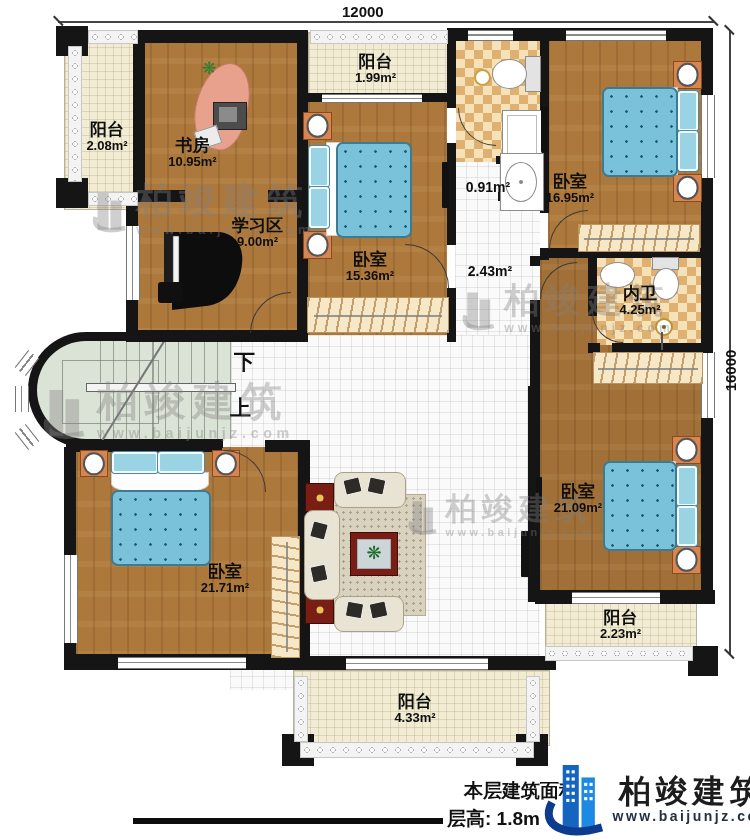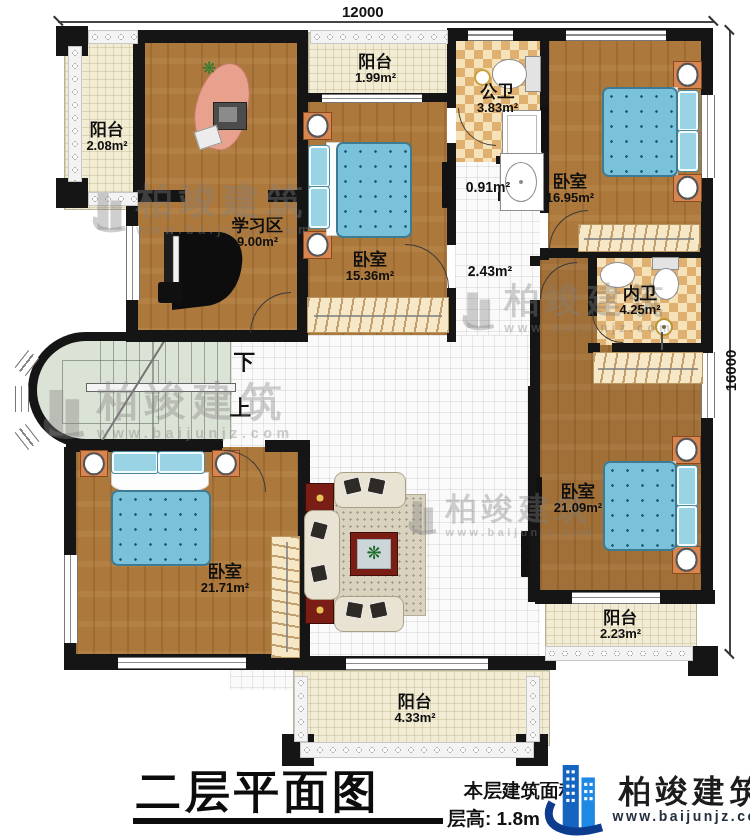--- a/index.html
+++ b/index.html
@@ -300,35 +300,35 @@
     <div>
         <span class="wm-txt">柏竣建筑</span>
         <span class="wm-url">www.baijunjz.com</span>
       </div>
   </div>
 
   <div class="rlabel" style="left:72px;top:120px;width:70px;">
     <span class="nm">阳台</span>
       <span class="ar">2.08m²</span>
     </div>
+  <div class="rlabel" style="left:135px;top:136px;width:115px;">
+    <span class="nm">书房</span>
+      <span class="ar">10.95m²</span>
+    </div>
   <div class="rlabel" style="left:200px;top:216px;width:115px;">
     <span class="nm">学习区</span>
       <span class="ar">9.00m²</span>
     </div>
   <div class="rlabel" style="left:318px;top:52px;width:115px;">
     <span class="nm">阳台</span>
       <span class="ar">1.99m²</span>
     </div>
   <div class="rlabel" style="left:300px;top:250px;width:140px;">
     <span class="nm">卧室</span>
       <span class="ar">15.36m²</span>
-    </div>
-  <div class="rlabel" style="left:450px;top:82px;width:95px;">
-    <span class="nm">公卫</span>
-      <span class="ar">3.83m²</span>
     </div>
   <div class="rlabel" style="left:452px;top:180px;width:72px;">
     <span class="ar" style="font-size:14px;">0.91m²</span>
     </div>
   <div class="rlabel" style="left:500px;top:172px;width:140px;">
     <span class="nm">卧室</span>
       <span class="ar">16.95m²</span>
     </div>
   <div class="rlabel" style="left:435px;top:264px;width:110px;">
     <span class="ar" style="font-size:14px;">2.43m²</span>
@@ -356,21 +356,20 @@
 
   <div class="dimline" style="left:58px;top:21px;width:656px;height:1.5px;"></div>
   <div class="tick" style="left:52px;top:20px;"></div>
   <div class="tick" style="left:707px;top:20px;"></div>
   <div class="dimtxt" style="left:342px;top:3px;">12000</div>
   <div class="dimline" style="left:729px;top:30px;width:1.5px;height:625px;"></div>
   <div class="tick" style="left:723px;top:29px;"></div>
   <div class="tick" style="left:723px;top:653px;"></div>
   <div class="dimtxt" style="left:700px;top:362px;transform:rotate(-90deg);transform-origin:center;width:60px;text-align:center;">16000</div>
 
-  <div class="tb-title">二层平面图</div>
   <div class="tb-rule"></div>
   <div class="tb-note1">本层建筑面积：</div>
   <div class="tb-note2">层高: 1.8m</div>
 
   <svg class="abs" style="left:532px;top:756px;" width="90" height="84" viewBox="0 0 100 94">
     <path d="M34 10 h18 v74 h-18 z" fill="#1565c0"></path>
     <path d="M55 24 h15 v60 h-15 z" fill="#1e88e5"></path>
     <g fill="#ffffff">
       <rect x="38" y="16" width="3.5" height="3.5"></rect>
         <rect x="44" y="16" width="3.5" height="3.5"></rect>

